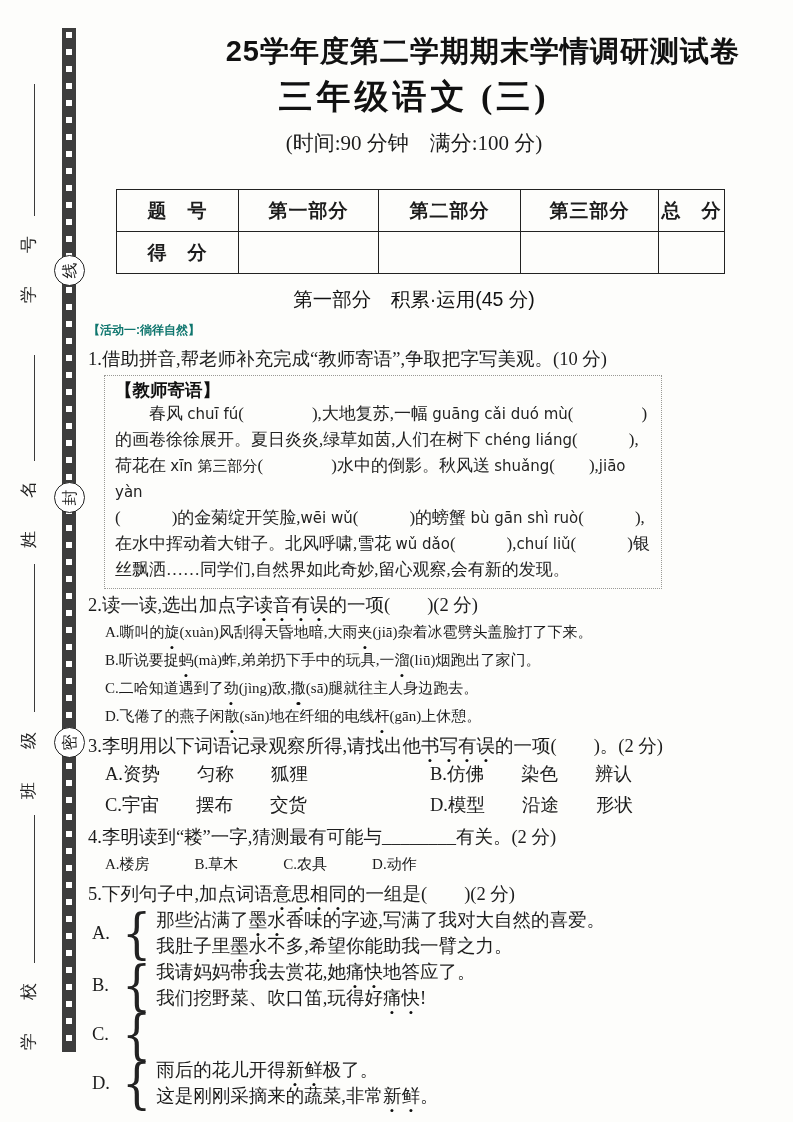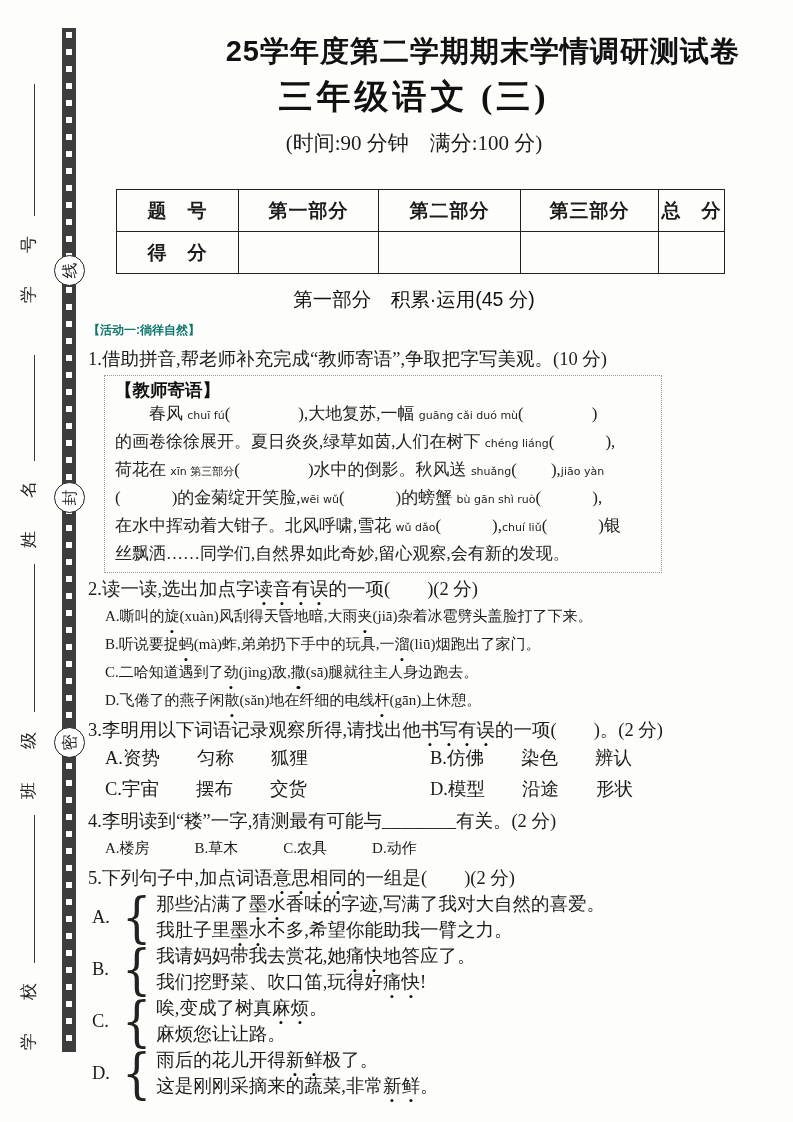--- a/index.html
+++ b/index.html
@@ -58,21 +58,21 @@
   .qline{font-size:18.5px;line-height:26px;margin-top:3px;}
   .opt{font-size:15px;line-height:28px;padding-left:17px;}
   .optrow{display:flex;font-size:18.5px;line-height:31px;padding-left:17px;}
   .optrow .oc1{display:inline-block;width:325px;}
 
   .teacher-box{border:1.5px dotted #9a9a96;margin:3px 0 2px 16px;width:536px;
     padding:3px 10px 5px;font-size:17px;}
   .box-title{font-family:"Liberation Sans","DejaVu Sans",sans-serif;font-weight:700;
     font-size:17.5px;line-height:22px;color:#111;}
   .box-line{line-height:26px;color:#222;}
-  .py{font-family:"DejaVu Sans","Liberation Sans",sans-serif;font-size:11px;}
+  .py{font-family:"DejaVu Sans","Liberation Sans",sans-serif;font-size:15px;}
 
   
   .emch{position:relative;display:inline-block;}
   .emch::after{content:"";position:absolute;left:50%;bottom:-3px;width:3.2px;height:3.2px;
     border-radius:50%;background:#111;transform:translateX(-50%);}
 
   
   .pair{display:flex;align-items:center;padding-left:4px;}
   .pair-label{width:30px;font-size:18.5px;flex:none;}
   .brace{font-family:"DejaVu Serif",serif;font-size:46px;line-height:1;flex:none;
@@ -188,24 +188,20 @@
       <span class="pair-label">B.</span>
       <span class="brace">{</span>
       <span class="pair-lines">
         <span class="ln">我请妈妈带我去赏花,她<span class="emch">痛</span><span class="emch">快</span>地答应了。</span>
         <span class="ln">我们挖野菜、吹口笛,玩得好<span class="emch">痛</span><span class="emch">快</span>!</span>
       </span>
     </div>
     <div class="pair">
       <span class="pair-label">C.</span>
       <span class="brace">{</span>
-      <span class="pair-lines">
-        <span class="ln">唉,变成了树真<span class="emch">麻</span><span class="emch">烦</span>。</span>
-        <span class="ln">麻烦您让让路。</span>
-      </span>
     </div>
     <div class="pair">
       <span class="pair-label">D.</span>
       <span class="brace">{</span>
       <span class="pair-lines">
         <span class="ln">雨后的花儿开得<span class="emch">新</span><span class="emch">鲜</span>极了。</span>
         <span class="ln">这是刚刚采摘来的蔬菜,非常<span class="emch">新</span><span class="emch">鲜</span>。</span>
       </span>
     </div>
 

